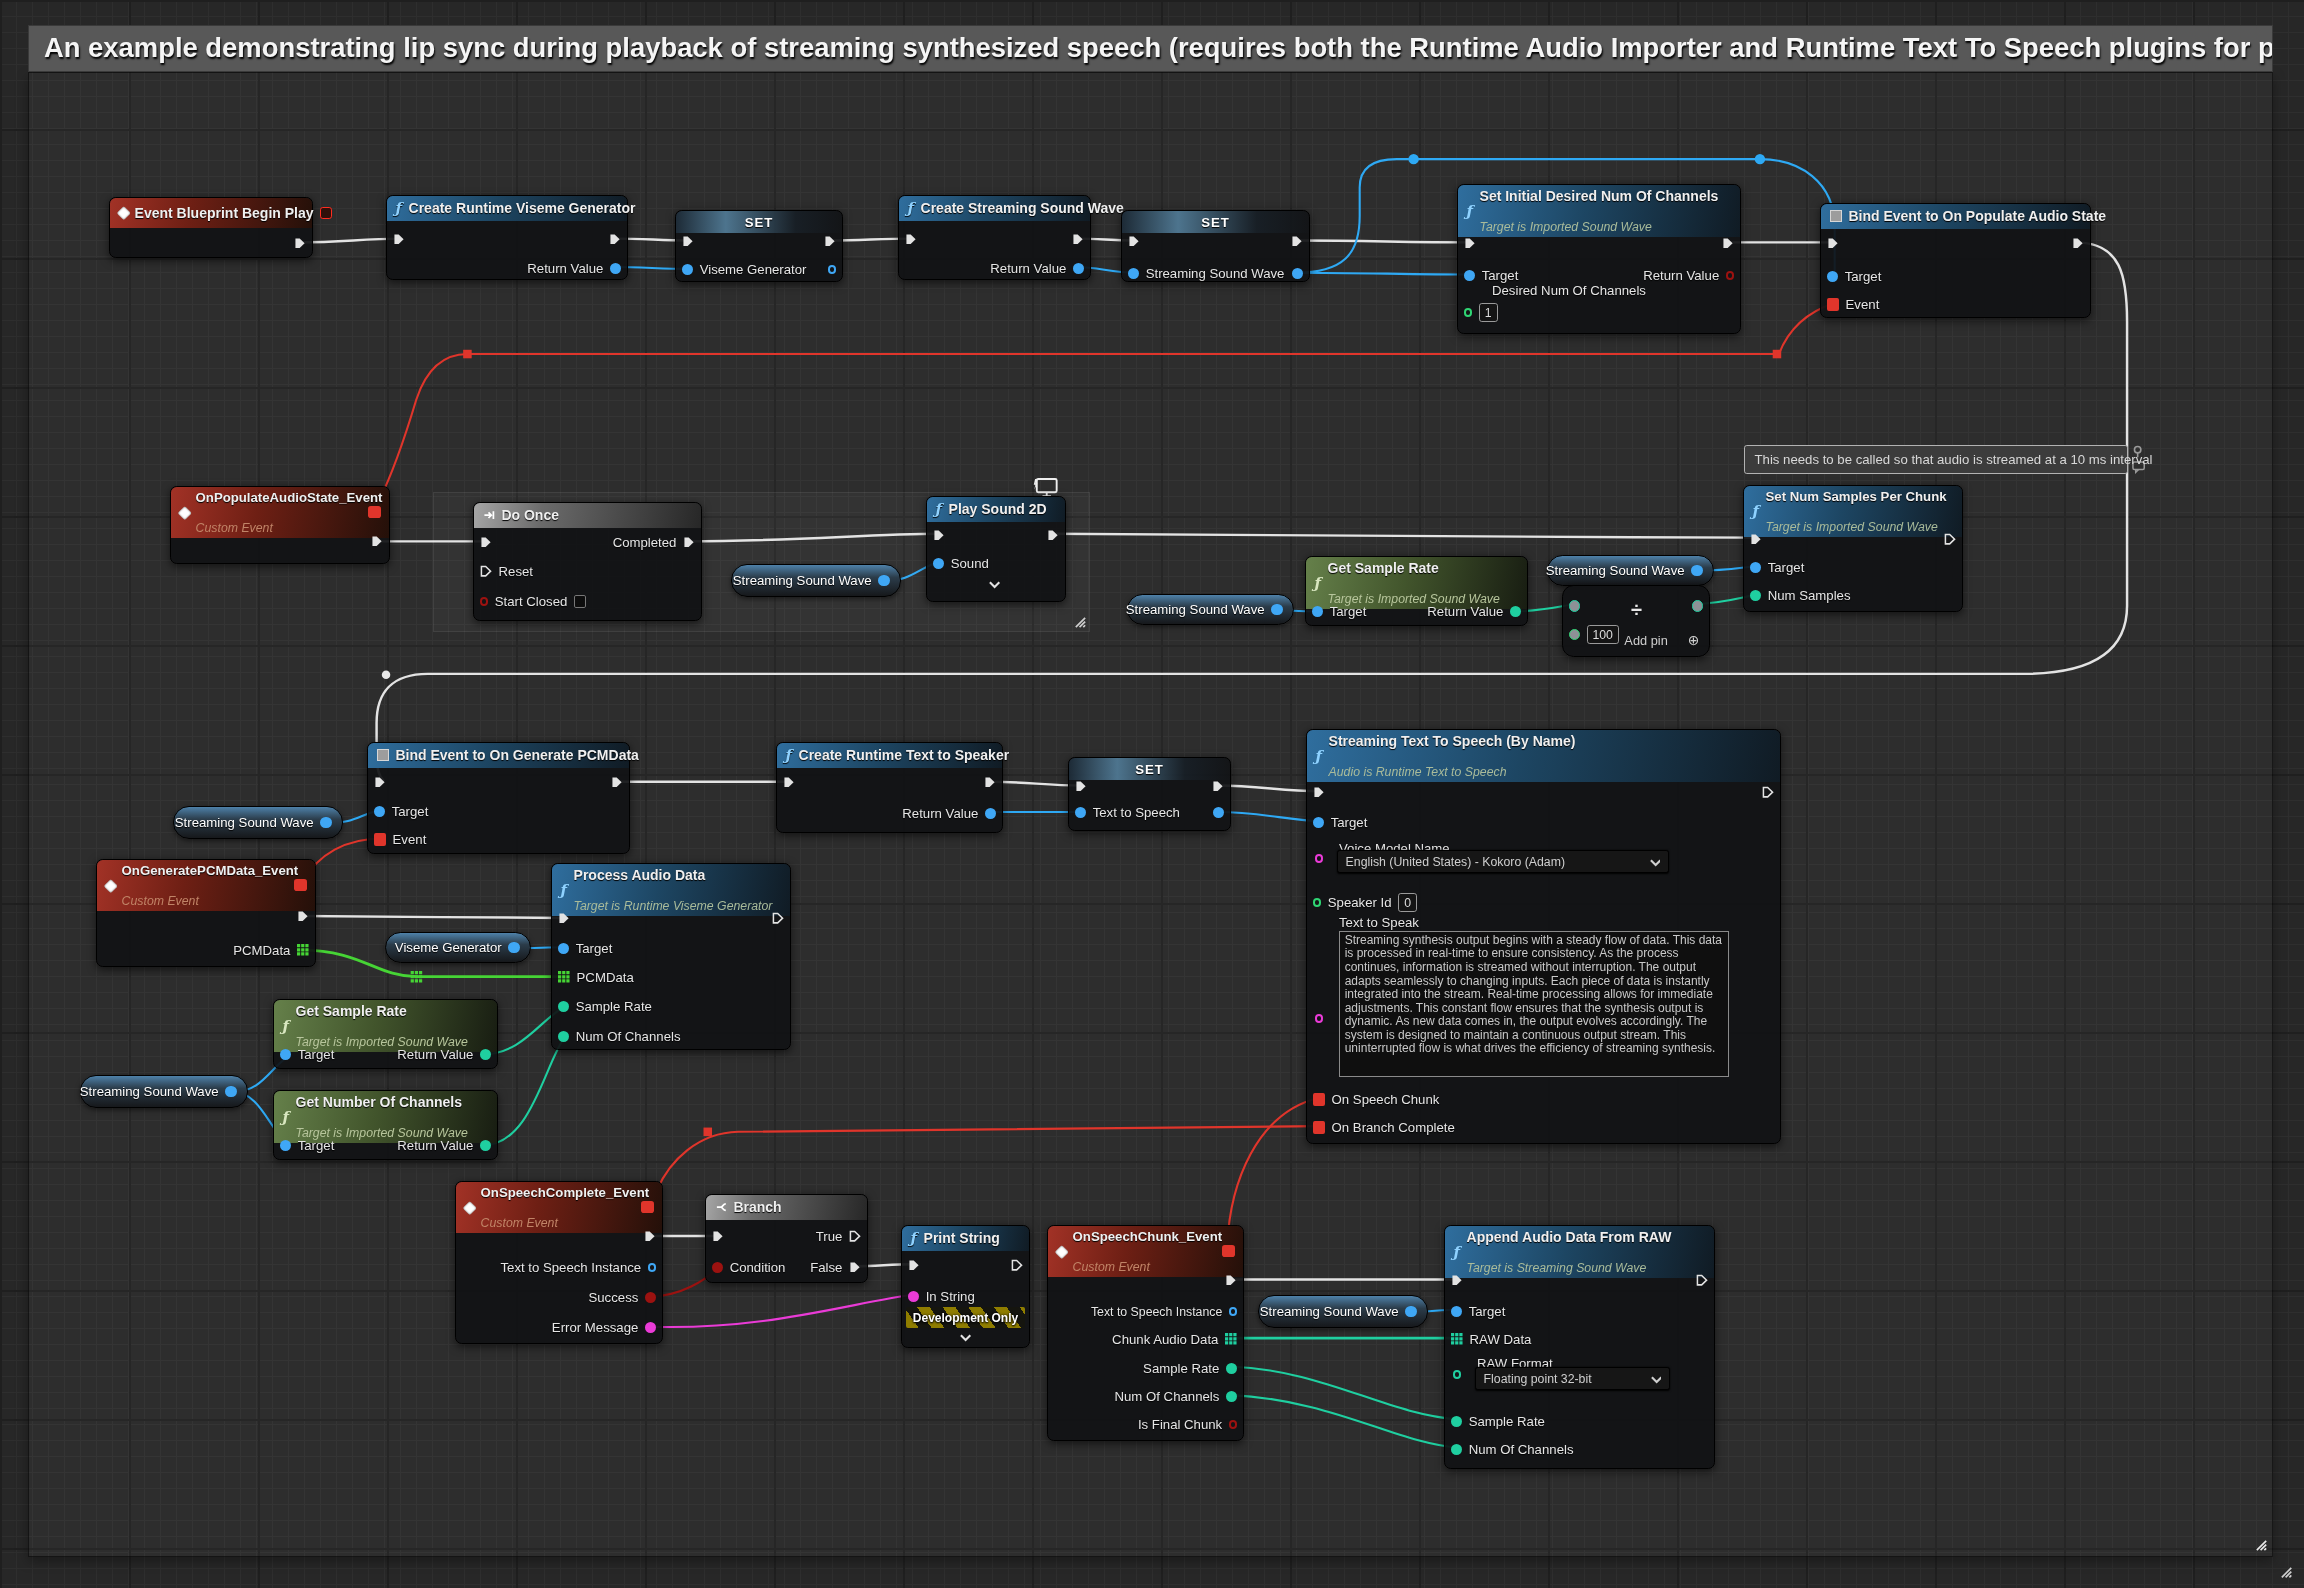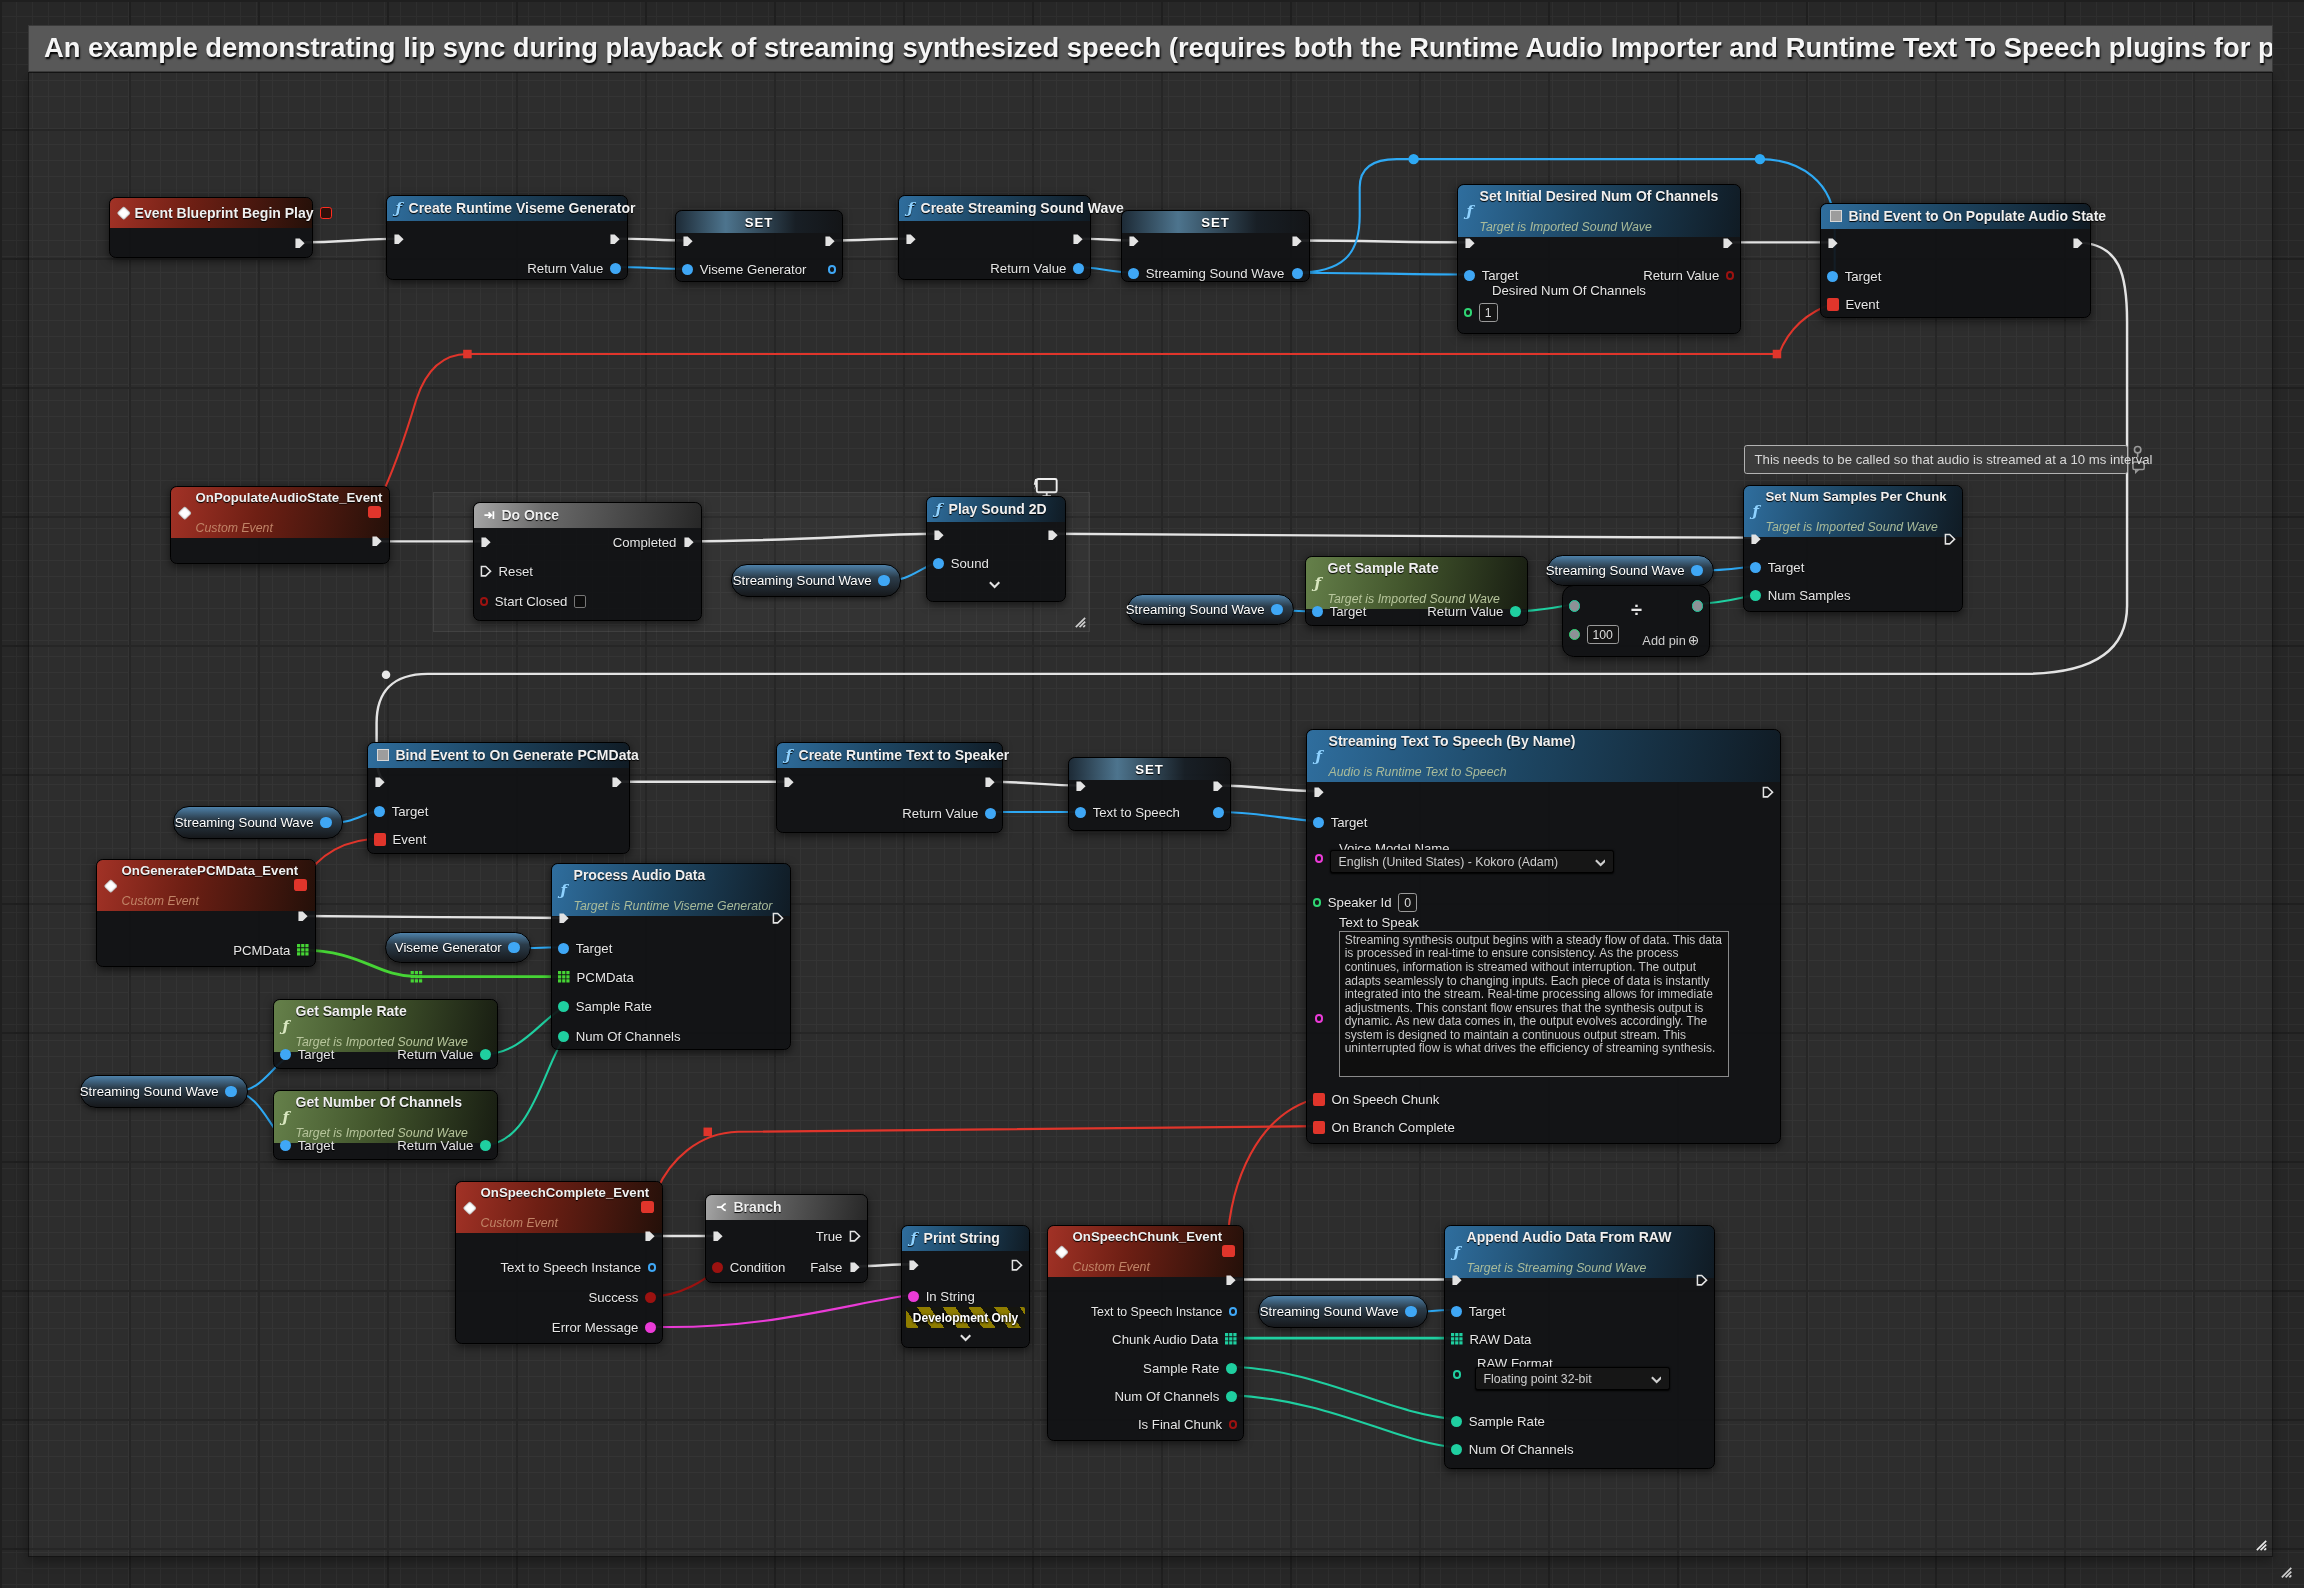--- a/index.html
+++ b/index.html
@@ -65,21 +65,21 @@
   .subbox{position:absolute;background:rgba(255,255,255,0.03);border:0.9px solid rgba(255,255,255,0.07)}
   .devband{position:absolute;left:3.8px;right:3.8px;height:21px;border-radius:1.9px;
     background:repeating-linear-gradient(55deg,#8f7d00 0 10.4px,#15150f 10.4px 21px);
     display:flex;align-items:center;justify-content:center;font-size:12px;font-weight:bold;color:#fff;text-shadow:0 0.9px 1.9px #000,0 0 2.8px #000}
   .tbox{position:absolute;background:#0f0f0f;border:0.9px solid #8a8a8a;color:#c9c9c9;font-size:12px;line-height:1.13;padding:1.9px 4.7px;overflow:hidden}
   .lblrow{position:absolute;font-size:13.2px;color:#e6e6e6;white-space:nowrap;text-shadow:0 0.9px 0.9px #000}
   #wires{position:absolute;left:0;top:0;z-index:1}
   .node,.getter,.cmt,.note,.subbox{z-index:2}
   .mc-title{z-index:3}
   .opglyph{position:absolute;color:#e8e8e8;font-size:20px;font-weight:bold}
-  .addpin{position:absolute;font-size:12.8px;color:#cfcfcf;display:flex;gap:2px;align-items:center}
+  .addpin{position:absolute;font-size:12.8px;color:#cfcfcf;display:flex;gap:20px;align-items:center}
 </style>
 </head>
 <body>
 
 <div id="stage">
 
   <svg width="0" height="0" style="position:absolute" aria-hidden="true">
     <defs>
       <path id="ex" d="M1.5,1.5 H6 L11.2,6.5 6,11.5 H1.5 Z"></path>
       <path id="g9" d="M0,0h3.4v3.4H0Z M4.4,0h3.4v3.4H4.4Z M8.8,0h3.4v3.4H8.8Z M0,4.4h3.4v3.4H0Z M4.4,4.4h3.4v3.4H4.4Z M8.8,4.4h3.4v3.4H8.8Z M0,8.8h3.4v3.4H0Z M4.4,8.8h3.4v3.4H4.4Z M8.8,8.8h3.4v3.4H8.8Z"></path>
@@ -596,21 +596,21 @@
         <svg class="pi" width="12.3" height="12.3" viewBox="0 0 13 13">
           <use href="#ex" fill="none" stroke="#e3e3e3" stroke-width="1.6"></use>
         </svg>
       </div>
     <div class="row" style="top:82px">
         <span class="c" style="background:#3fa7f5"></span>
         <span class="lb">Target</span>
       </div>
     <div class="lblrow" style="left:32px;top:111px">Voice Model Name</div>
     <span class="c abs" style="left:7.6px;top:124px;border:2.4px solid #ea3bd7;width:8.5px;height:8.5px"></span>
-    <div class="dd abs" style="left:23px;top:120px;width:284px">
+    <div class="dd abs" style="left:30px;top:120px;width:332px">
       <span style="flex:1;overflow:hidden">English (United States) - Kokoro (Adam)</span>
       <svg width="11.4" height="11.4" viewBox="0 0 12 12">
           <use href="#chev" stroke="#cfcfcf"></use>
         </svg>
     </div>
     <div class="row" style="top:162px">
         <span class="c" style="border:2.4px solid #2fd573;width:8.5px;height:8.5px"></span>
         <span class="lb">Speaker Id</span>
         <span class="vb">0</span>
       </div>

